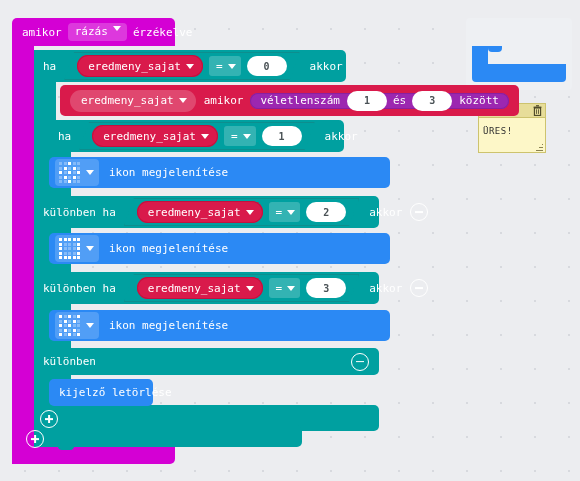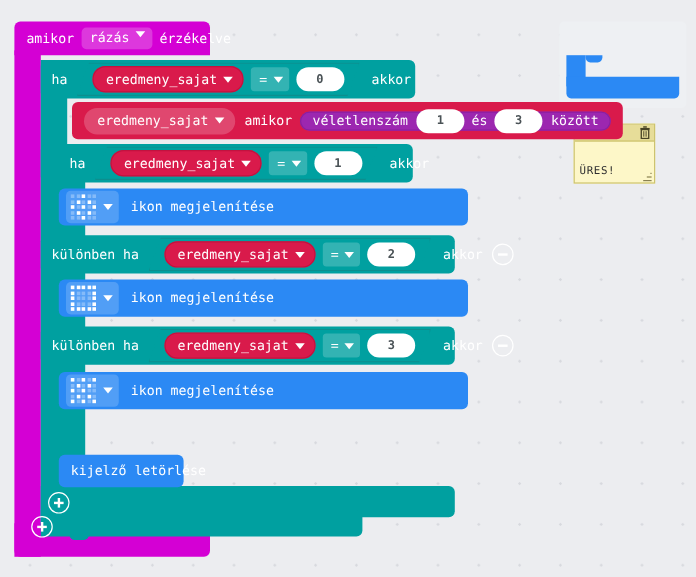--- a/index.html
+++ b/index.html
@@ -268,21 +268,21 @@
     height: 14px;
     background: #e7dd99;
     border-bottom: 1px solid #cdc36e;
     display:flex;
     align-items:center;
     justify-content: space-between;
     padding: 0 3px;
     box-sizing:border-box;
   }
   #comment-body {
-    padding: 20px 4px 0 4px;
+    padding: 8px 4px 0 4px;
     font-family:"DejaVu Sans Mono", monospace;
     font-size: 9px;
     color: #2f2f2f;
     letter-spacing: 0.5px;
   }
   .tri-down {
     width:0;height:0;
     border-left:4px solid transparent;
     border-right:4px solid transparent;
     border-top:5px solid #4a4526;
@@ -497,20 +497,24 @@
           <span class="led"></span>
           <span class="led on"></span>
           <span class="led"></span>
           <span class="led on"></span>
         </span>
       <span class="caret" style="margin-left:6px;"></span>
     </span>
     <span class="btxt" style="margin-left:10px;">ikon megjelenítése</span>
   </div>
 
+  <div class="tealrow" style="left:34px; top:348px; width:345px; height:27px; padding-left:9px; z-index:4; justify-content:space-between; padding-right:10px;">
+    <span class="btxt">különben</span>
+    <span class="rbtn"></span>
+  </div>
 
   <div class="blueblock" style="left:49px; top:379px; width:104px; height:27px;">
     <span class="btxt" style="margin-left:10px;">kijelző letörlése</span>
   </div>
 
   <div class="rbtn plus" style="position:absolute; left:40px; top:410px; z-index:6;"></div>
   <div class="rbtn plus" style="position:absolute; left:26px; top:430px; z-index:6;"></div>
 
   <div id="forever-card"></div>
   <div id="forever-left"></div>

